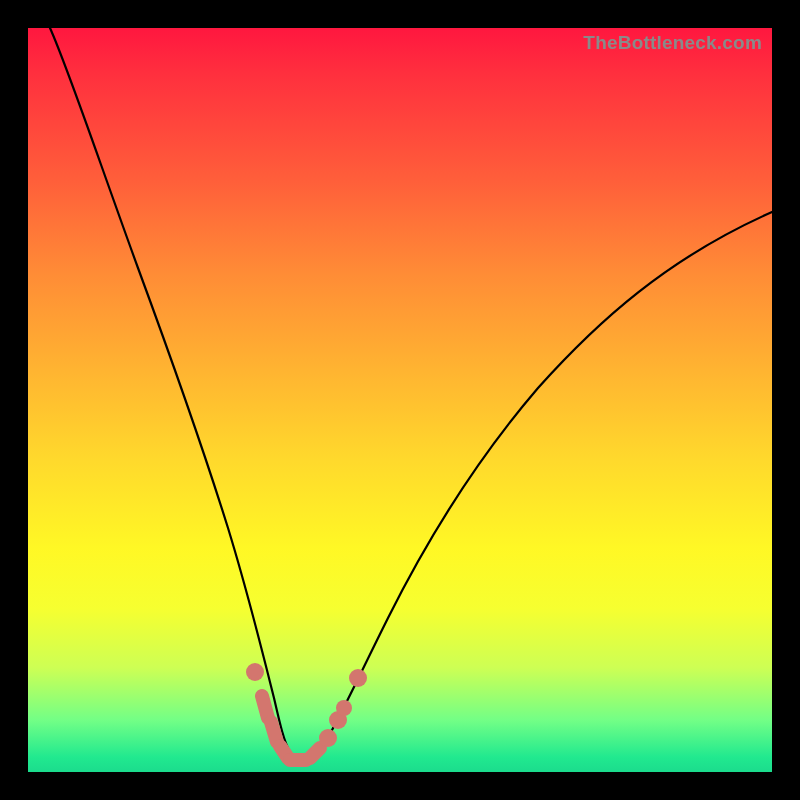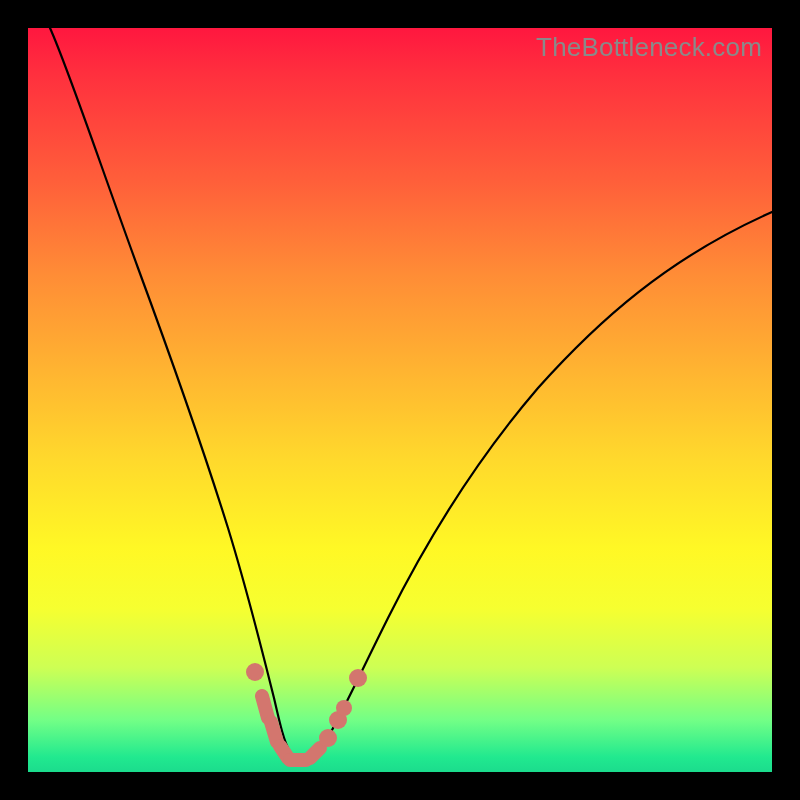--- a/index.html
+++ b/index.html
@@ -40,22 +40,22 @@
       #73ff86 93%,
       #21e98f 98%,
       #1bdc8d 100%
     );
   }
   .watermark {
     position: absolute;
     top: 4px;
     right: 10px;
     color: #8a8a8a;
-    font-size: 26px;
-    font-weight: 400;
+    font-size: 19px;
+    font-weight: 700;
     letter-spacing: 0.2px;
     pointer-events: none;
     user-select: none;
   }
   svg.curve {
     position: absolute;
     left: 0;
     top: 0;
     width: 744px;
     height: 744px;

